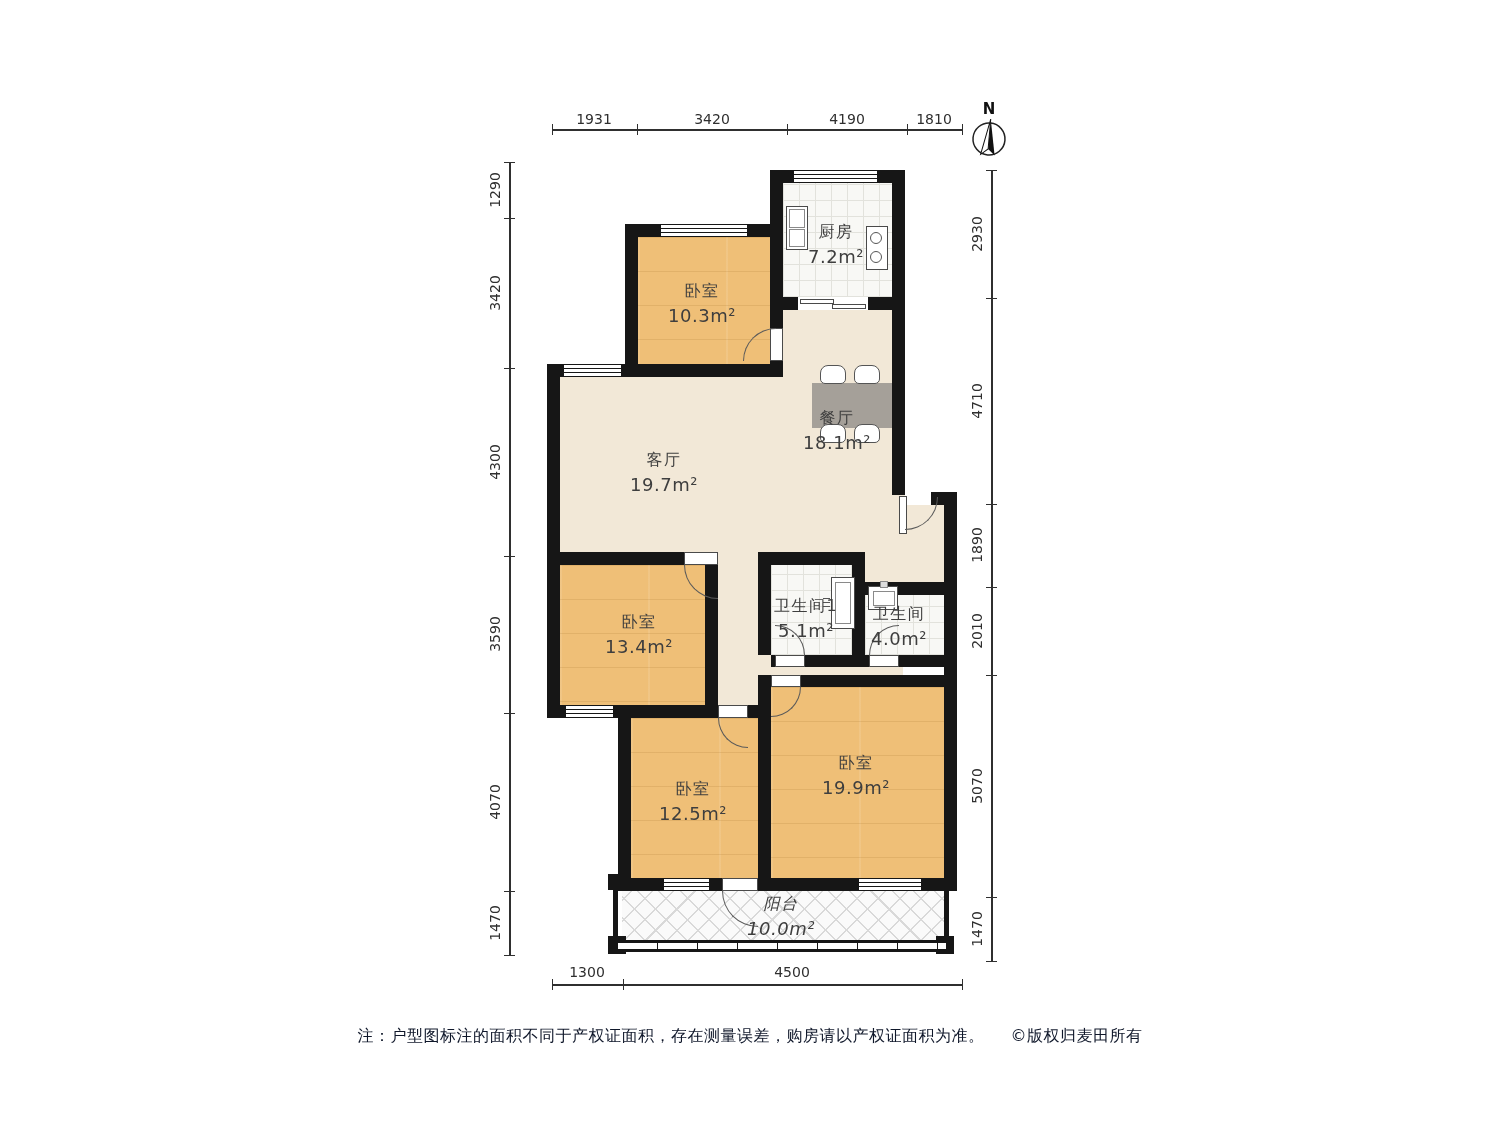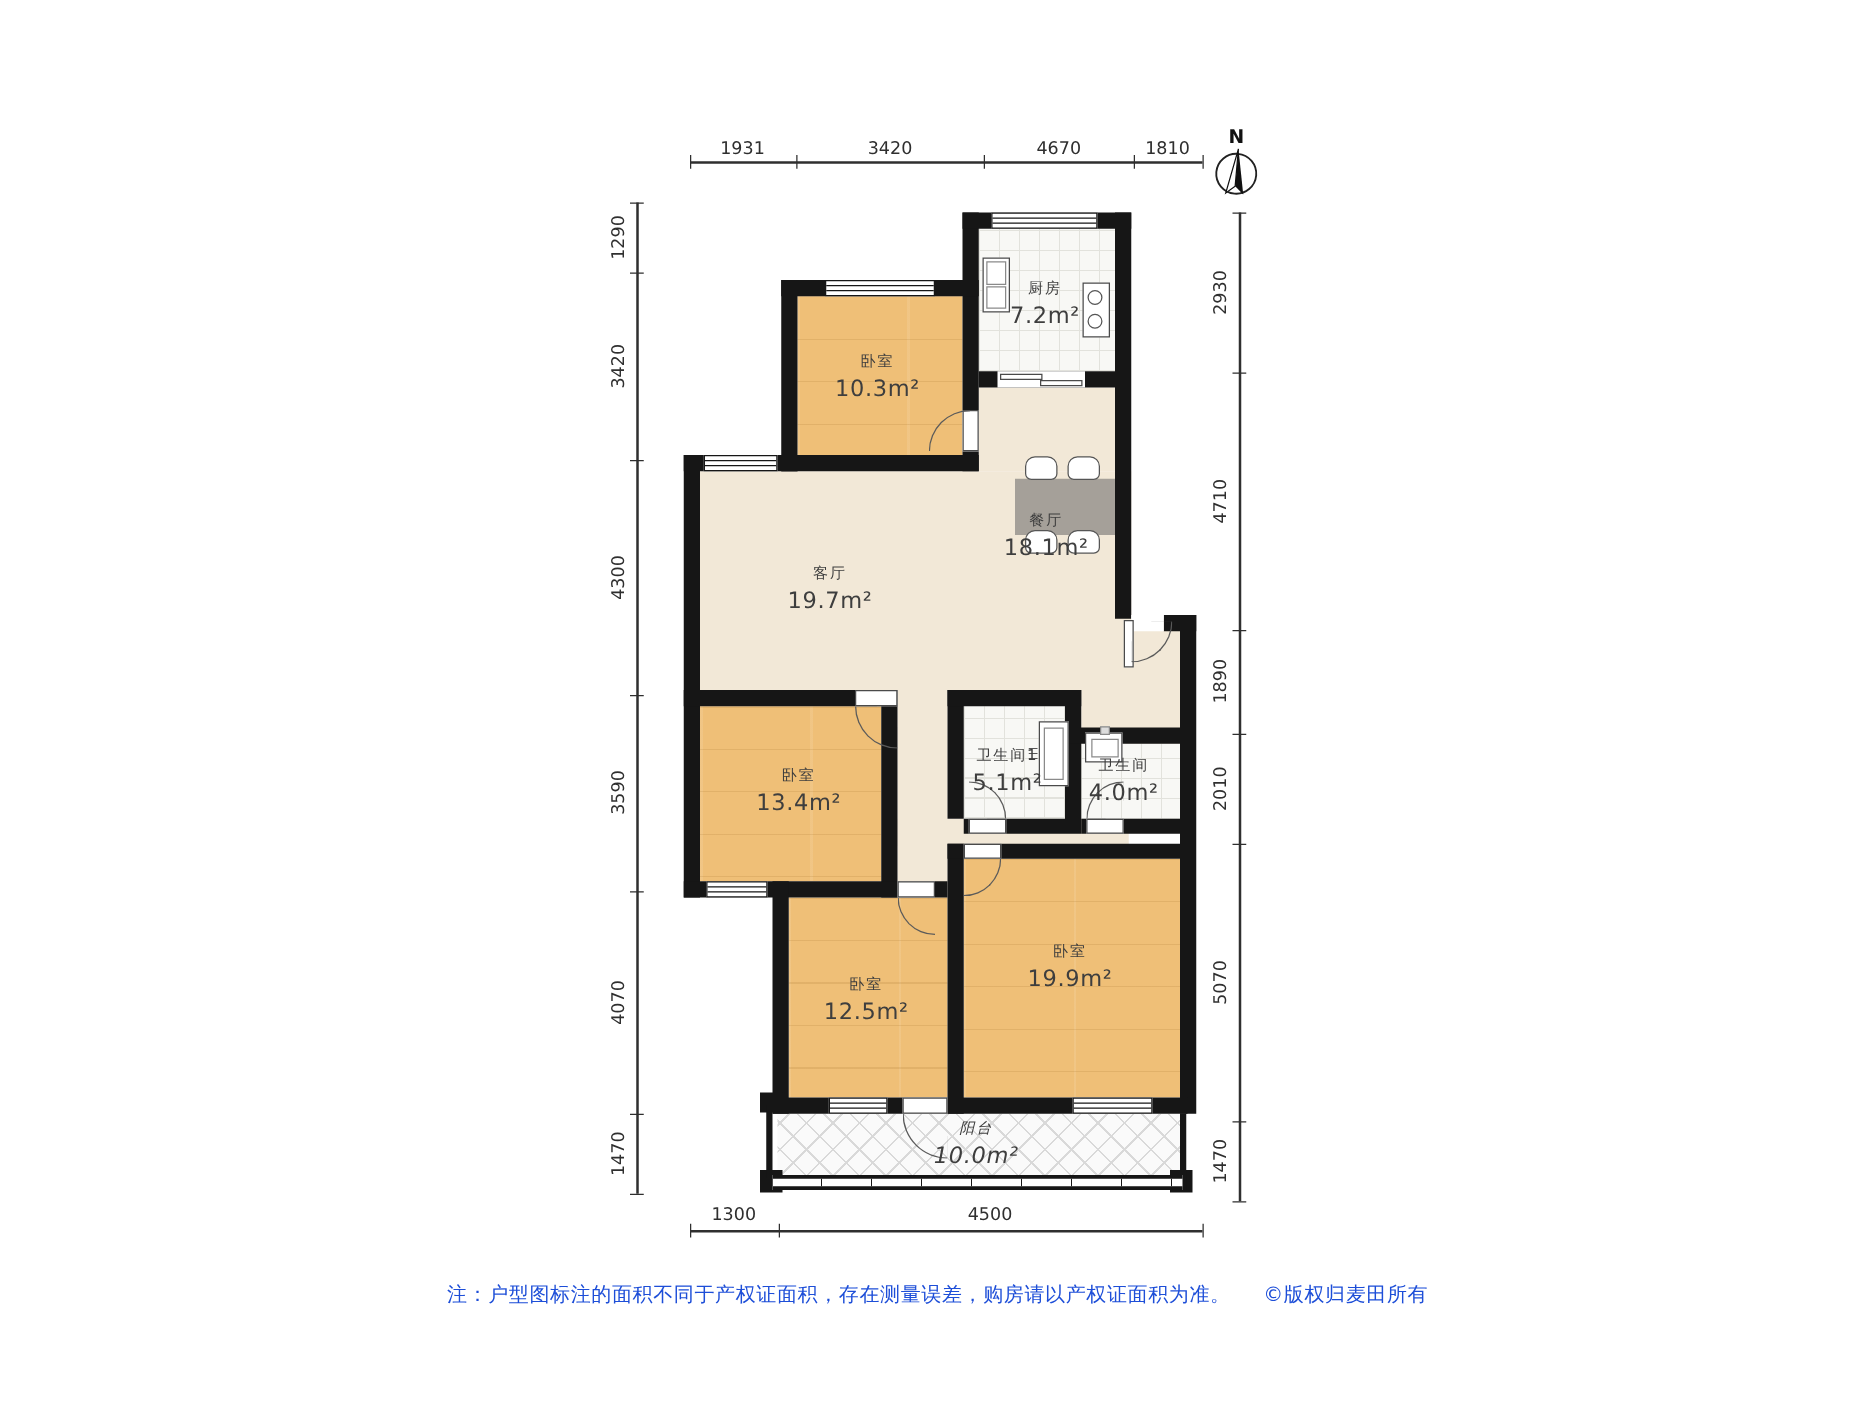--- a/index.html
+++ b/index.html
@@ -30,27 +30,27 @@
     box-sizing:border-box;background-image:repeating-linear-gradient(90deg,transparent 0 39px,#161616 39px 40px);}
   .fixture{position:absolute;background:#fff;border:1.5px solid #4a4a4a;box-sizing:border-box;}
   .fixture .inner{position:absolute;border:1px solid #8a8a8a;background:#fff;}
   .burner{position:absolute;width:12px;height:12px;border:1.5px solid #555;border-radius:50%;
     box-sizing:border-box;background:#fff;left:3px;}
   .handle{position:absolute;width:7px;height:11px;
     background:repeating-linear-gradient(180deg,#555 0 1.5px,transparent 1.5px 4px);}
   .table{position:absolute;background:#a5a099;}
   .chair{position:absolute;background:#fff;border:1.5px solid #555;border-radius:8px 8px 5px 5px;box-sizing:border-box;}
   .room-label{position:absolute;transform:translateX(-50%);text-align:center;color:#3e3e3e;white-space:nowrap;}
-  .rname{font-size:12px;letter-spacing:1.5px;font-weight:500;}
+  .rname{font-size:16px;letter-spacing:1.5px;font-weight:500;}
   .rarea{font-size:18px;margin-top:3px;letter-spacing:.5px;}
   .dim{position:absolute;font-size:14px;color:#2f2f2f;transform:translate(-50%,-50%);white-space:nowrap;}
   .dim.vert{transform:translate(-50%,-50%) rotate(-90deg);}
   .dimline{position:absolute;background:#2f2f2f;}
   .tick{position:absolute;background:#2f2f2f;}
-  .footer{position:absolute;left:0;right:0;top:1026px;text-align:center;font-size:16px;color:#1d4ed8;letter-spacing:.5px;}
+  .footer{position:absolute;left:0;right:0;top:1026px;text-align:center;font-size:16px;color:#0f172a;letter-spacing:.5px;}
   .footer .copy{margin-left:26px;}
   #compass{position:absolute;left:963px;top:100px;}
 </style>
 </head>
 <body>
 
 <div id="stage">
 
   <div id="geometry">
       <div class="floor-beige" style="left: 560px; top: 377px; width: 345px; height: 175px;"></div>
@@ -211,21 +211,21 @@
     <div class="rarea">10.0m²</div>
   </div>
 
   <div class="dimline" style="left:552px;top:129px;width:410px;height:1.5px;"></div>
   <div class="dimline" style="left:552px;top:984px;width:410px;height:1.5px;"></div>
   <div class="dimline" style="left:509px;top:162px;width:1.5px;height:793px;"></div>
   <div class="dimline" style="left:991px;top:170px;width:1.5px;height:791px;"></div>
 
   <span class="dim" style="left:594px;top:119px;">1931</span>
   <span class="dim" style="left:712px;top:119px;">3420</span>
-  <span class="dim" style="left:847px;top:119px;">4670</span>
+  <span class="dim" style="left:847px;top:119px;">4190</span>
   <span class="dim" style="left:934px;top:119px;">1810</span>
   <span class="dim vert" style="left:495px;top:190px;">1290</span>
   <span class="dim vert" style="left:495px;top:293px;">3420</span>
   <span class="dim vert" style="left:495px;top:462px;">4300</span>
   <span class="dim vert" style="left:495px;top:634px;">3590</span>
   <span class="dim vert" style="left:495px;top:802px;">4070</span>
   <span class="dim vert" style="left:495px;top:923px;">1470</span>
   <span class="dim vert" style="left:977px;top:234px;">2930</span>
   <span class="dim vert" style="left:977px;top:401px;">4710</span>
   <span class="dim vert" style="left:977px;top:545px;">1890</span>

